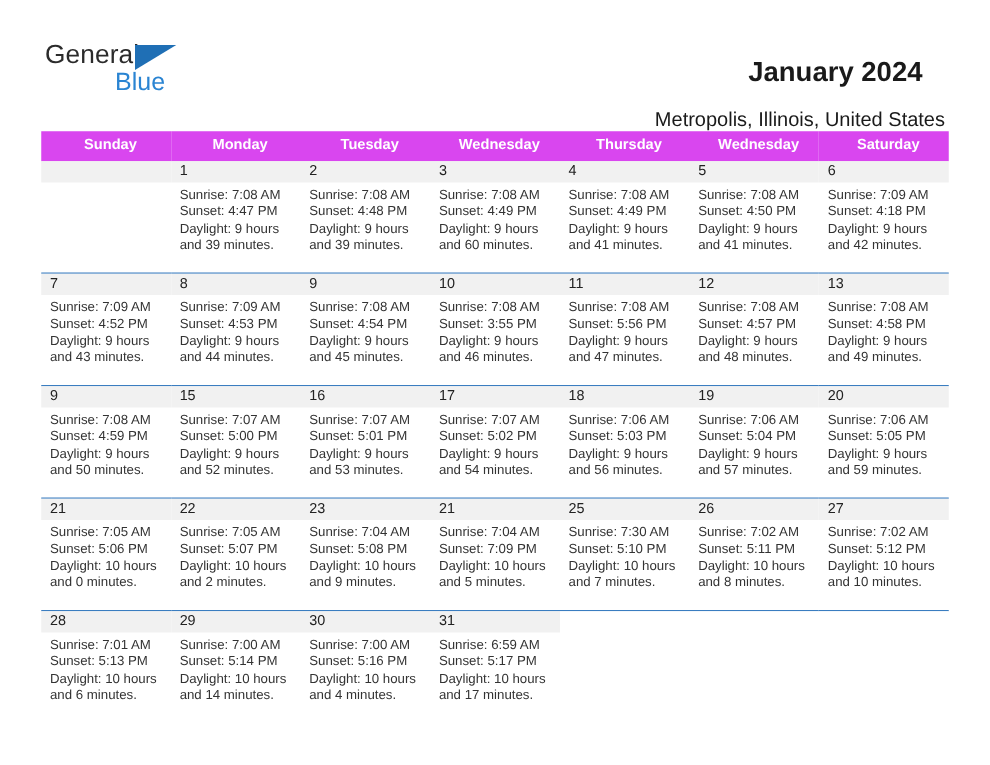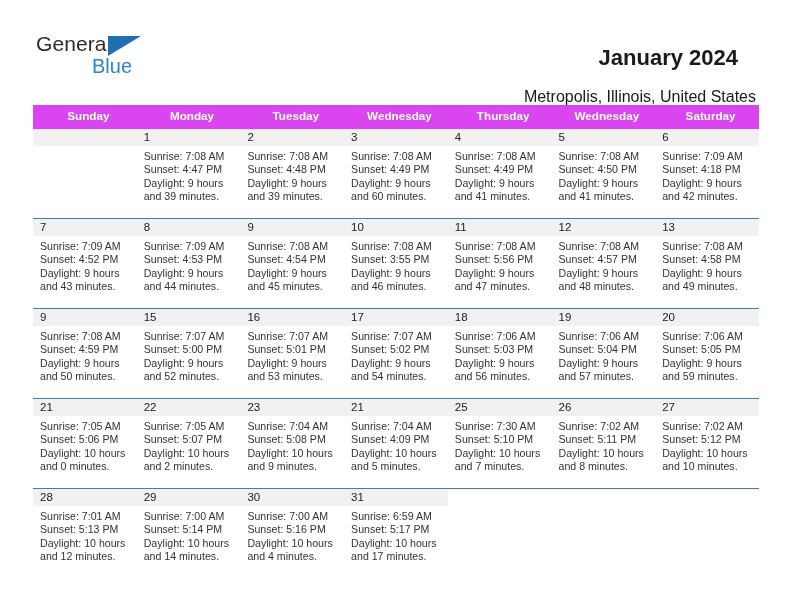--- a/index.html
+++ b/index.html
@@ -463,21 +463,21 @@
             <div>Daylight: 10 hours</div>
             <div>and 9 minutes.</div>
           </div>
         </div>
           </td>
         <td>
             <div class="cell">
           <div class="daynum-band">21</div>
           <div class="detail">
             <div>Sunrise: 7:04 AM</div>
-            <div>Sunset: 4:09 PM</div>
+            <div>Sunset: 7:09 PM</div>
             <div>Daylight: 10 hours</div>
             <div>and 5 minutes.</div>
           </div>
         </div>
           </td>
         <td>
             <div class="cell">
           <div class="daynum-band">25</div>
           <div class="detail">
             <div>Sunrise: 7:30 AM</div>
@@ -512,21 +512,21 @@
       </tr>
 
       <tr class="week-row">
         <td>
             <div class="cell">
           <div class="daynum-band">28</div>
           <div class="detail">
             <div>Sunrise: 7:01 AM</div>
             <div>Sunset: 5:13 PM</div>
             <div>Daylight: 10 hours</div>
-            <div>and 12 minutes.</div>
+            <div>and 6 minutes.</div>
           </div>
         </div>
           </td>
         <td>
             <div class="cell">
           <div class="daynum-band">29</div>
           <div class="detail">
             <div>Sunrise: 7:00 AM</div>
             <div>Sunset: 5:14 PM</div>
             <div>Daylight: 10 hours</div>

